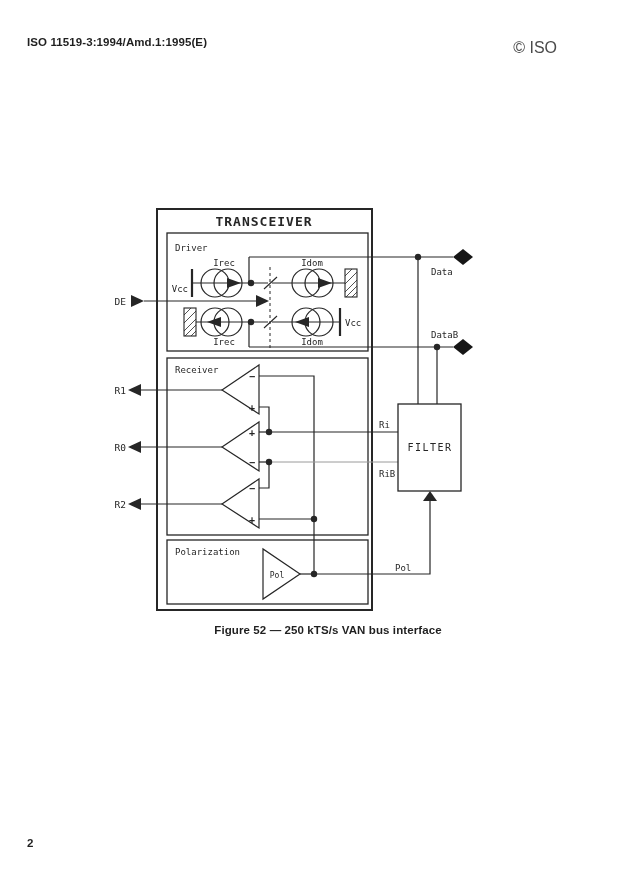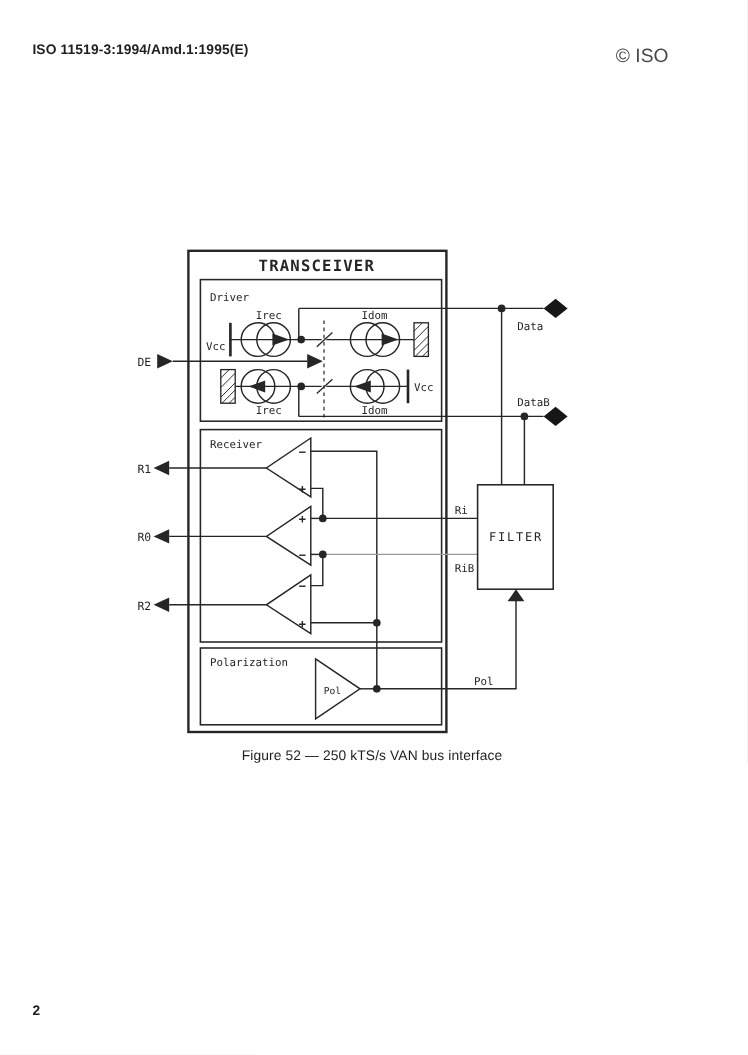--- a/index.html
+++ b/index.html
@@ -9,22 +9,22 @@
     margin:0 auto;
   }
   .hdr-left{
     position:absolute;left:27px;top:36px;font-size:11.5px;font-weight:bold;
     letter-spacing:0.1px;
   }
   .hdr-right{
     position:absolute;right:66px;top:39px;font-size:16px;color:#4a4a4a;
   }
   .caption{
-    position:absolute;left:20px;top:624px;width:580px;text-align:center;
-    font-size:11.5px;font-weight:normal;letter-spacing:0.1px;
+    position:absolute;left:38px;top:624px;width:580px;text-align:center;
+    font-size:11.5px;font-weight:bold;letter-spacing:0.1px;
   }
   .pagenum{
     position:absolute;left:27px;top:837px;font-size:11.5px;font-weight:bold;
   }
   svg{position:absolute;left:0;top:0;}
   svg text{
     font-family:"DejaVu Sans Mono","Liberation Mono",monospace;
     fill:#262626;
   }
   .t9{font-size:9px;}

